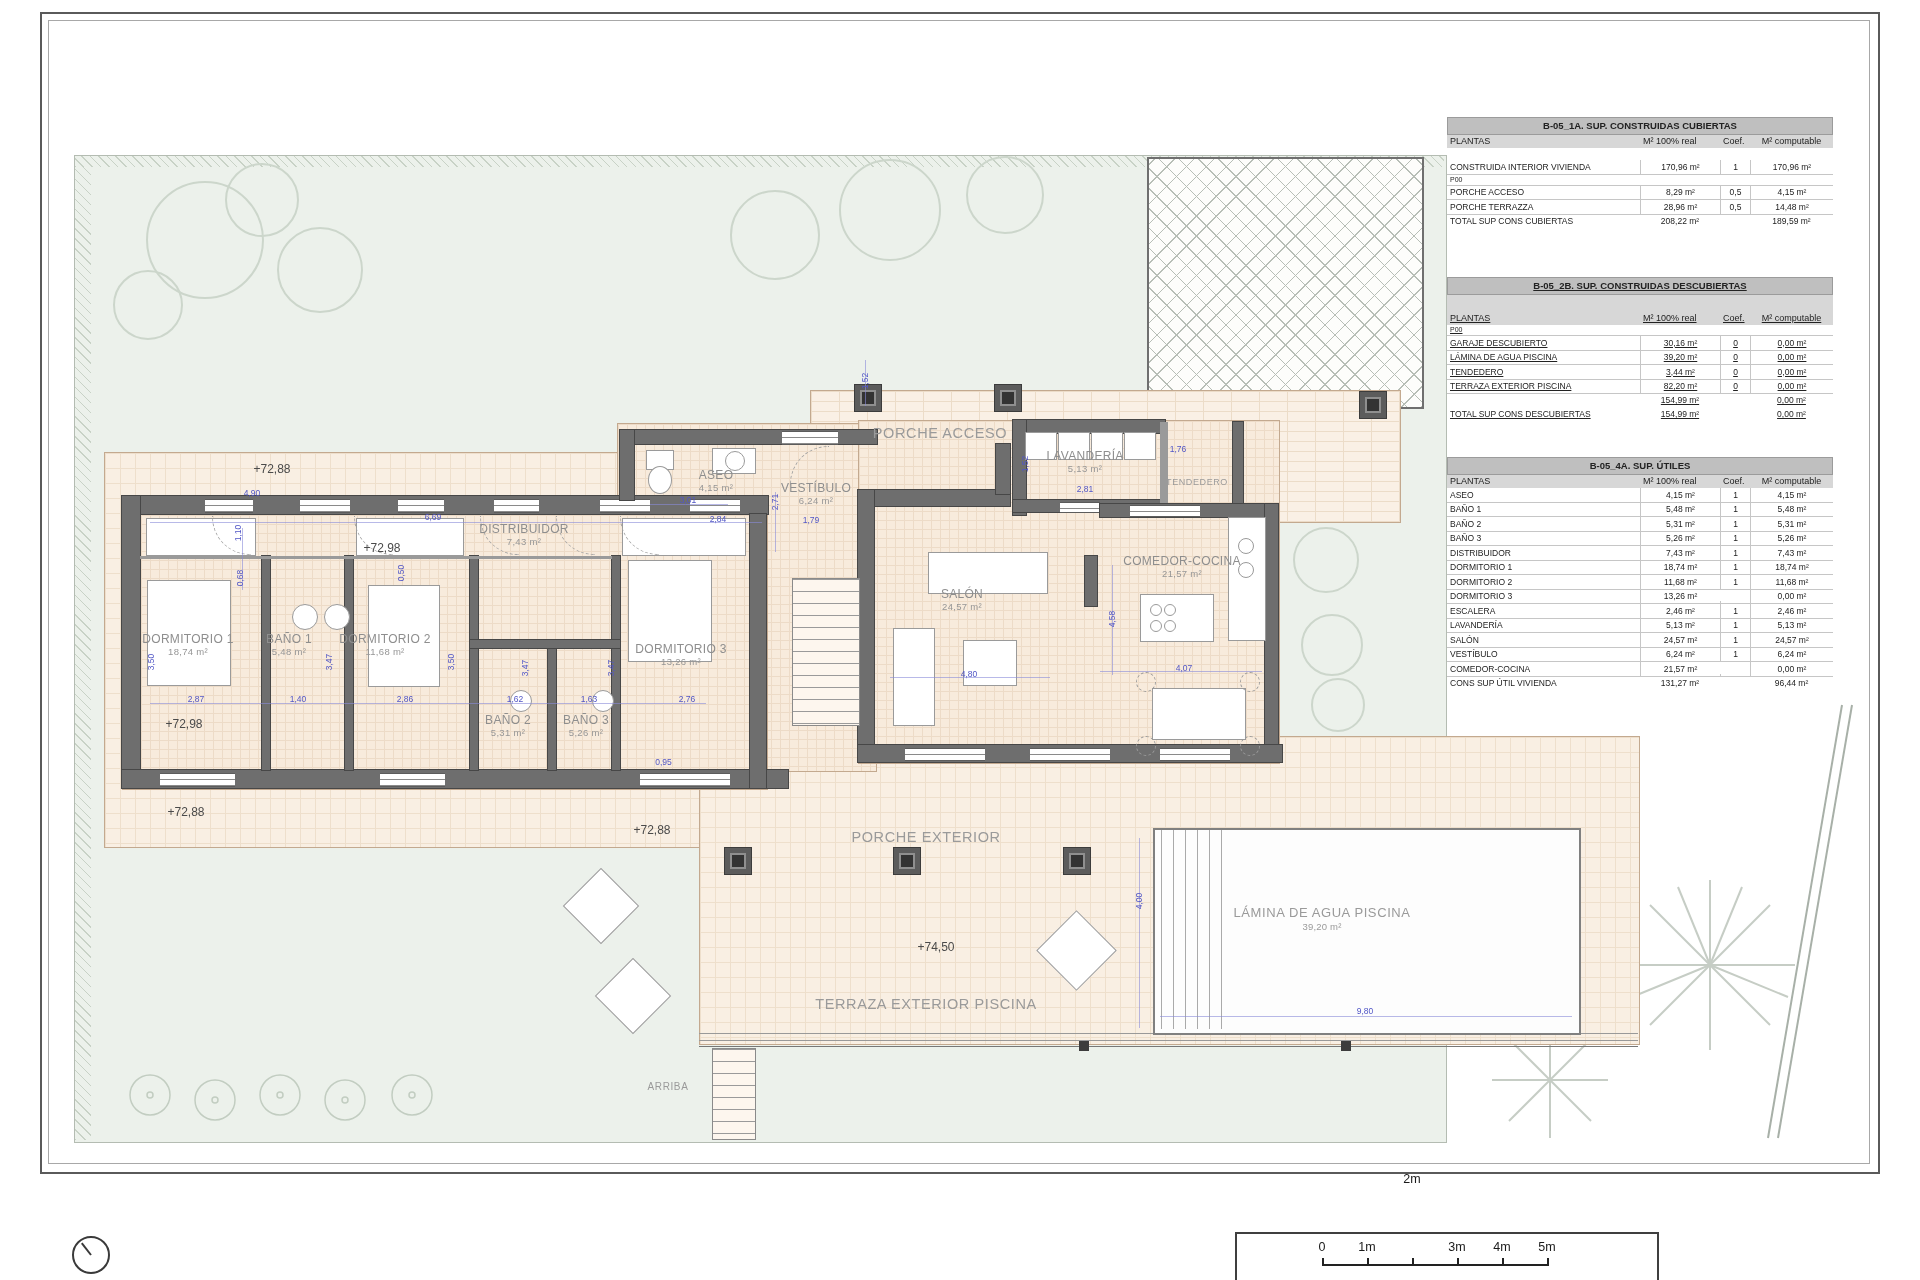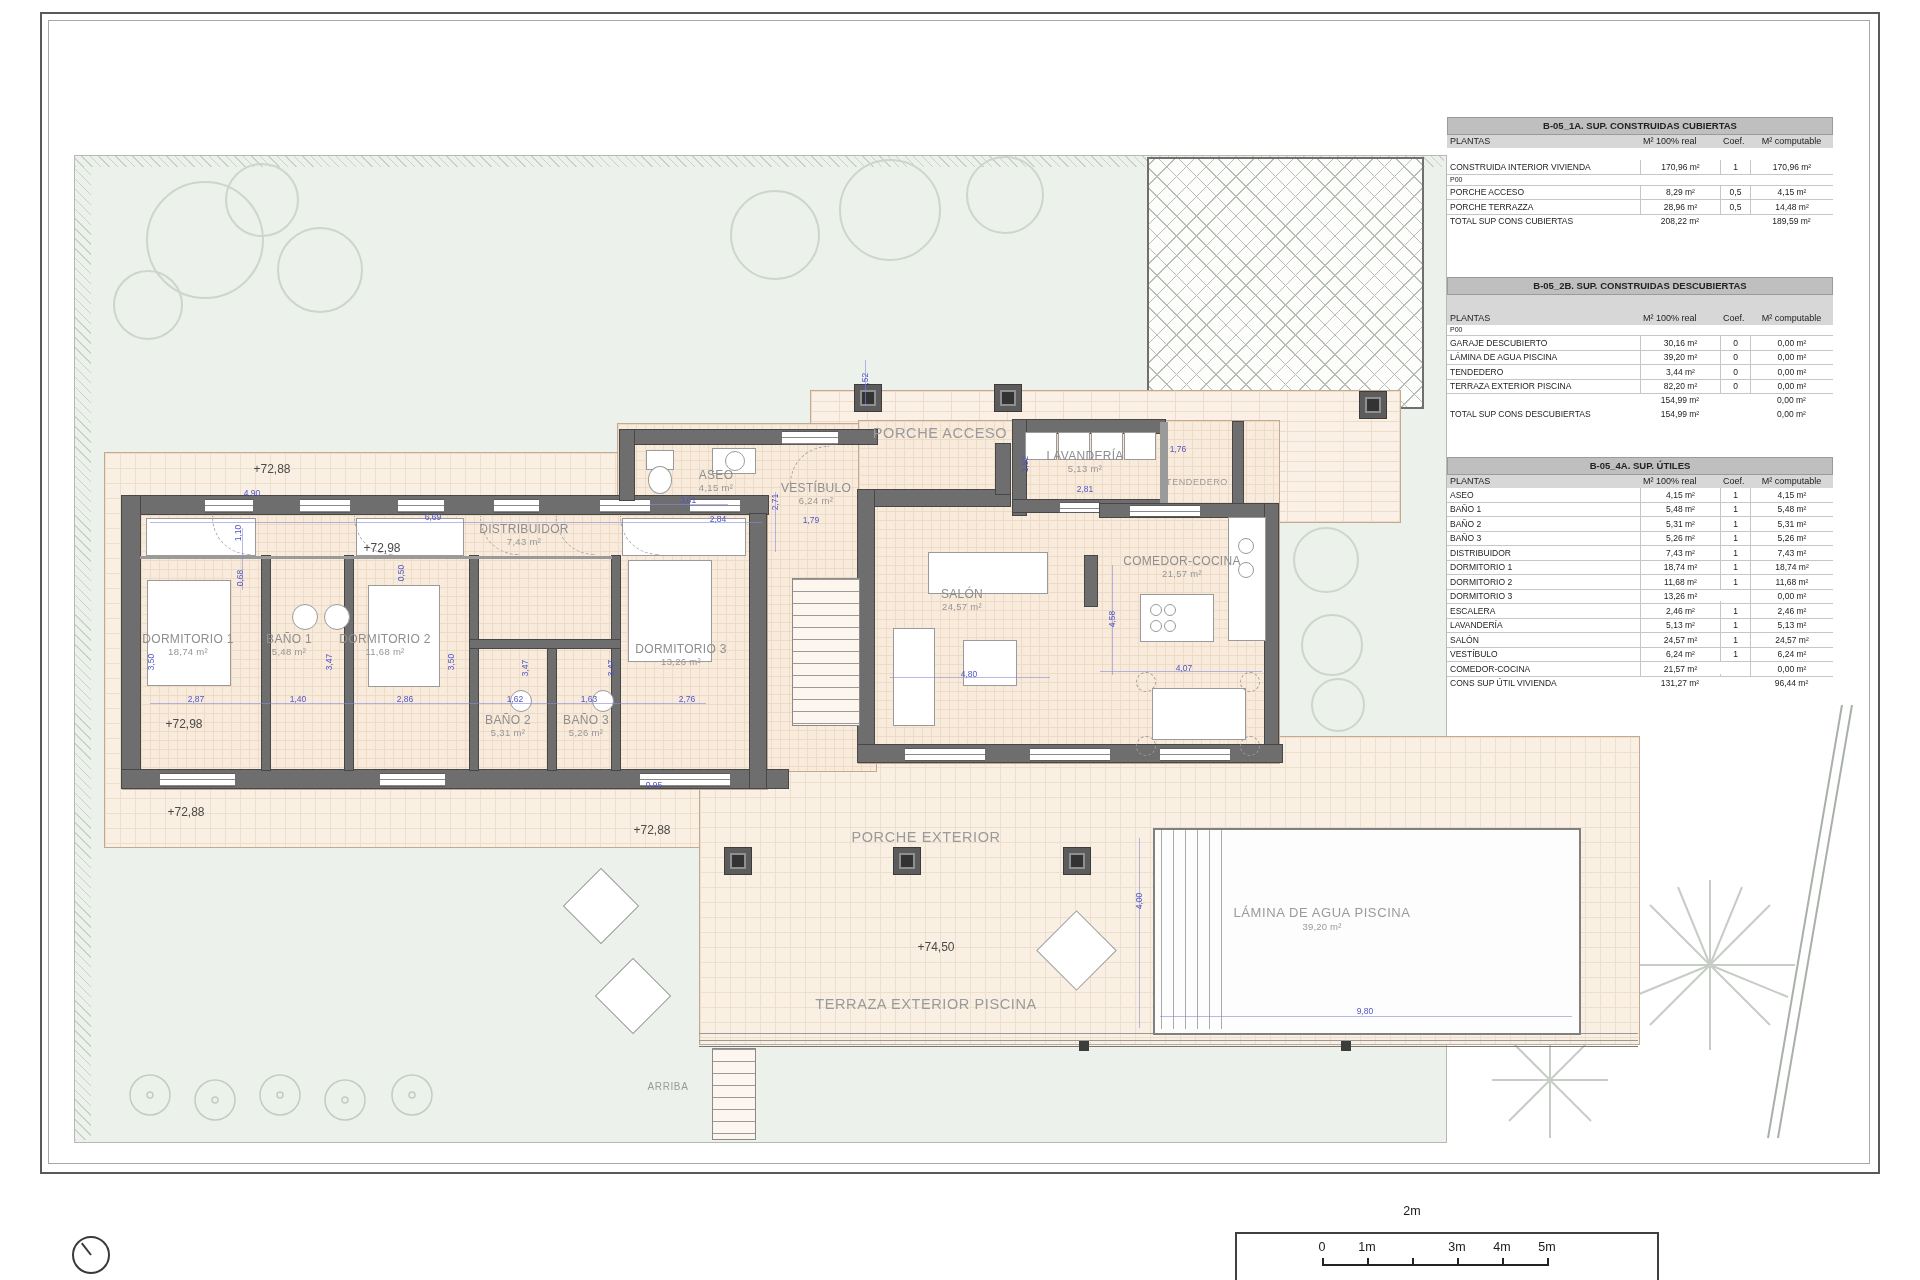--- a/index.html
+++ b/index.html
@@ -386,21 +386,21 @@
       <div class="abs dim" style="left:433px;top:517px;">6,69</div>
       <div class="abs dim" style="left:688px;top:500px;">3,01</div>
       <div class="abs dim" style="left:718px;top:519px;">2,84</div>
       <div class="abs dim" style="left:811px;top:520px;">1,79</div>
       <div class="abs dim" style="left:196px;top:699px;">2,87</div>
       <div class="abs dim" style="left:298px;top:699px;">1,40</div>
       <div class="abs dim" style="left:405px;top:699px;">2,86</div>
       <div class="abs dim" style="left:515px;top:699px;">1,62</div>
       <div class="abs dim" style="left:589px;top:699px;">1,63</div>
       <div class="abs dim" style="left:687px;top:699px;">2,76</div>
-      <div class="abs dim" style="left:654px;top:785px;">0,95</div>
+      <div class="abs dim" style="left:654px;top:762px;padding-left:19px;">0,95</div>
       <div class="abs dim" style="left:1085px;top:489px;">2,81</div>
       <div class="abs dim" style="left:1178px;top:449px;">1,76</div>
       <div class="abs dim" style="left:969px;top:674px;">4,80</div>
       <div class="abs dim" style="left:1184px;top:668px;">4,07</div>
       <div class="abs dim" style="left:1365px;top:1011px;">9,80</div>
       <div class="abs dim v" style="left:238px;top:533px;">1,10</div>
       <div class="abs dim v" style="left:240px;top:578px;">0,68</div>
       <div class="abs dim v" style="left:151px;top:662px;">3,50</div>
       <div class="abs dim v" style="left:329px;top:662px;">3,47</div>
       <div class="abs dim v" style="left:451px;top:662px;">3,50</div>
@@ -453,21 +453,21 @@
           <div class="c c2">0,5</div>
           <div class="c c3">14,48 m²</div>
         </div>
         <div class="trow total">
           <div class="c c0">TOTAL SUP CONS CUBIERTAS</div>
           <div class="c c1">208,22 m²</div>
           <div class="c c2"></div>
           <div class="c c3">189,59 m²</div>
         </div>
       </div>
-      <div class="tbl" style="top:277px;">
+      <div class="tbl" style="top:277px;text-decoration:underline;">
         <div class="tbl-title">B-05_2B. SUP. CONSTRUIDAS DESCUBIERTAS</div>
         <div class="trow head tall">
           <div class="c c0">
             <div class="wrap">PLANTAS</div>
           </div>
           <div class="c c1">
             <div class="wrap">M² 100% real</div>
           </div>
           <div class="c c2">
             <div class="wrap">Coef.</div>
@@ -618,21 +618,21 @@
         </div>
       </div>
     </div>
 
   <div class="abs sbar"></div>
   <div class="abs" id="sbar-layer" style="left:0;top:0;">
       <div class="abs sb-label" style="left:1322px;top:1240px;">0</div>
       <div class="abs sb-tick" style="left:1322px;top:1258px;width:1.5px;height:8px;"></div>
       <div class="abs sb-label" style="left:1367px;top:1240px;">1m</div>
       <div class="abs sb-tick" style="left:1367px;top:1258px;width:1.5px;height:8px;"></div>
-      <div class="abs sb-label" style="left:1412px;top:1172px;margin-top:32px;">2m</div>
+      <div class="abs sb-label" style="left:1412px;top:1172px;">2m</div>
       <div class="abs sb-tick" style="left:1412px;top:1258px;width:1.5px;height:8px;"></div>
       <div class="abs sb-label" style="left:1457px;top:1240px;">3m</div>
       <div class="abs sb-tick" style="left:1457px;top:1258px;width:1.5px;height:8px;"></div>
       <div class="abs sb-label" style="left:1502px;top:1240px;">4m</div>
       <div class="abs sb-tick" style="left:1502px;top:1258px;width:1.5px;height:8px;"></div>
       <div class="abs sb-label" style="left:1547px;top:1240px;">5m</div>
       <div class="abs sb-tick" style="left:1547px;top:1258px;width:1.5px;height:8px;"></div>
       <div class="abs sb-line" style="left:1322px;top:1264px;width:225px;height:1.5px;"></div>
     </div>
 

